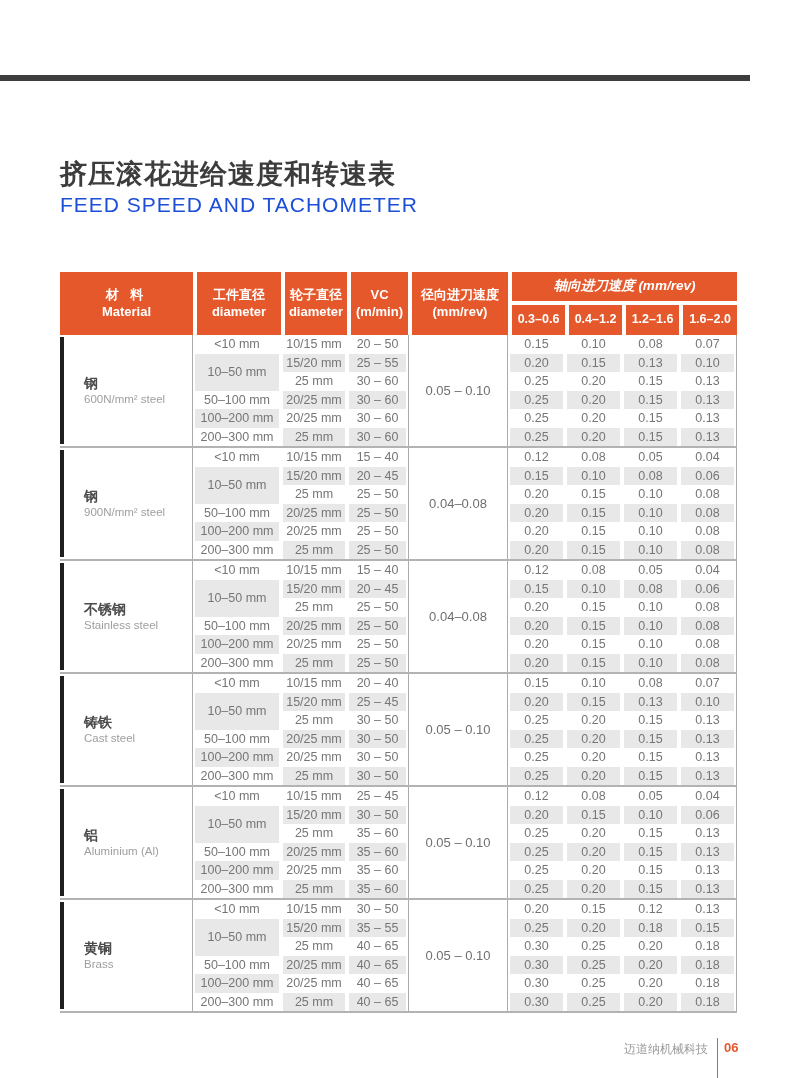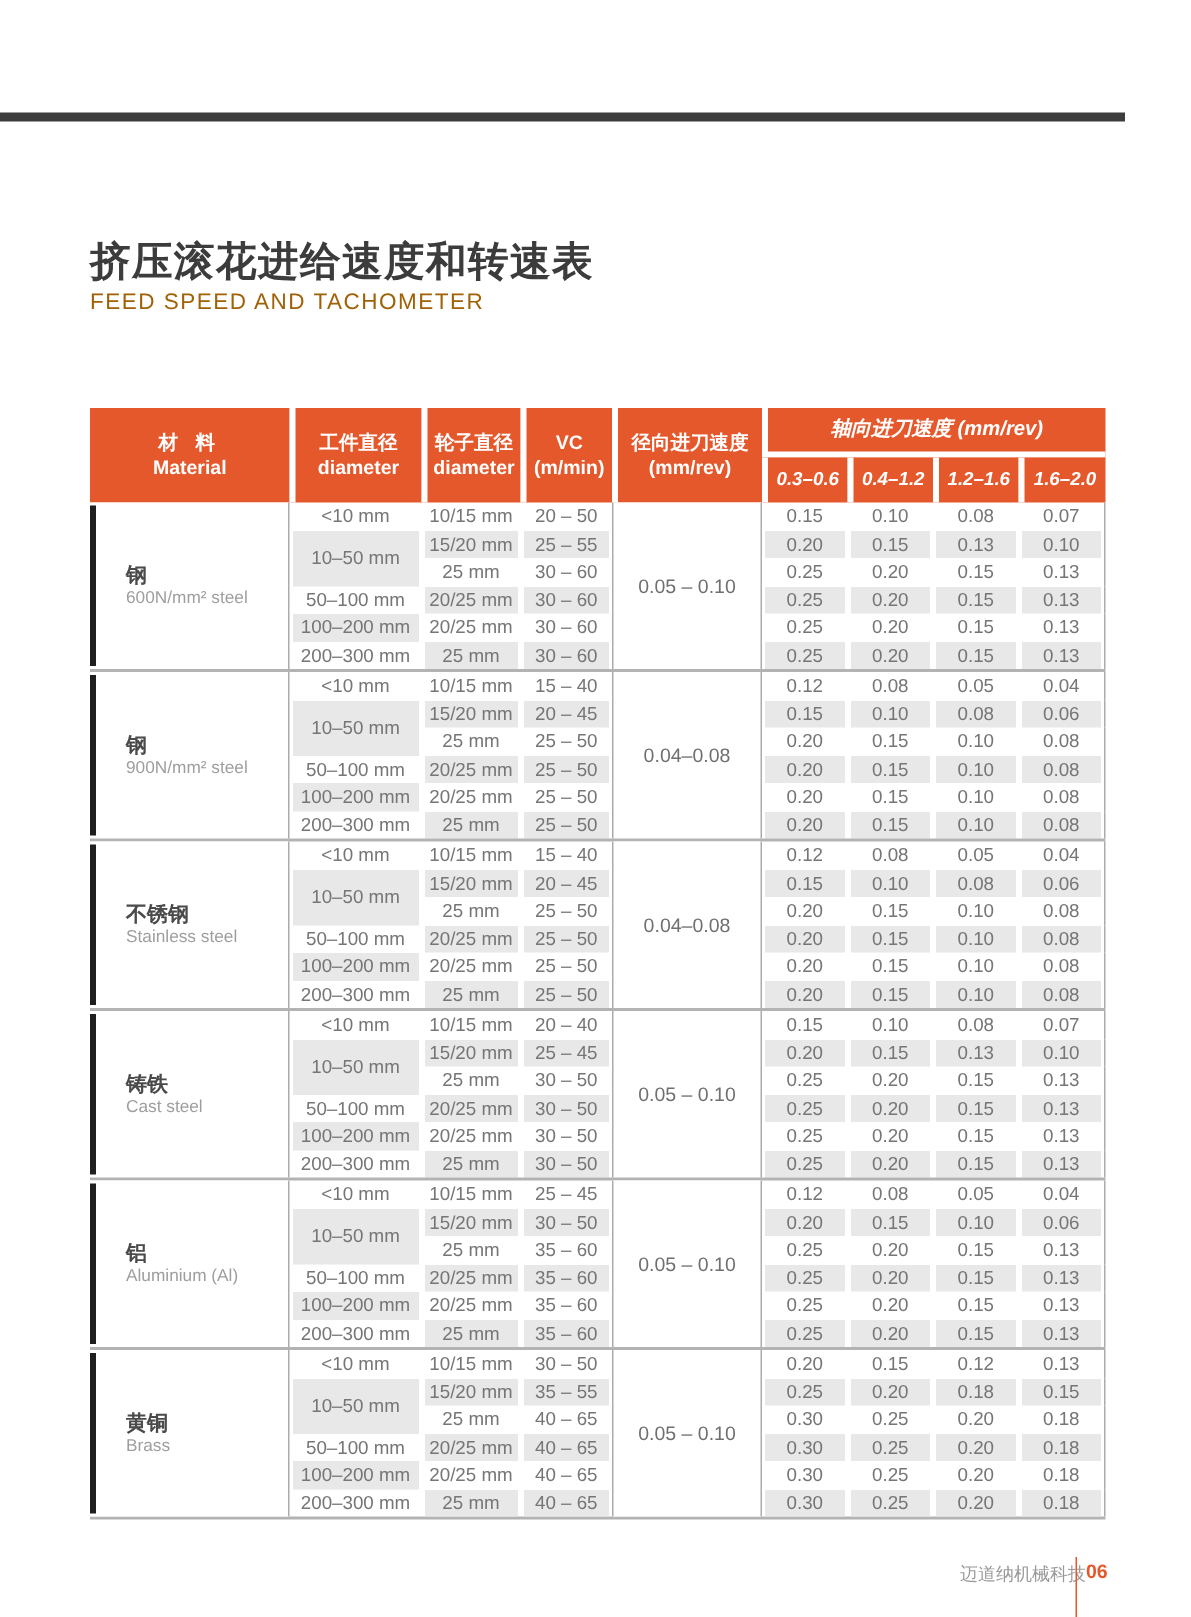--- a/index.html
+++ b/index.html
@@ -1,52 +1,52 @@
 <!DOCTYPE html>
 <html><head>
 <meta charset="utf-8">
 <style>
   html,body{margin:0;padding:0;background:#ffffff;}
   .sheet{position:relative;width:794px;height:1078px;background:#ffffff;overflow:hidden;
          font-family:"Liberation Sans","DejaVu Sans",sans-serif;margin-top:20px;}
   .topbar{position:absolute;left:0;top:55px;width:750px;height:6px;background:#3d3d3d;}
   .title-zh{position:absolute;left:60px;top:136px;font-size:27px;font-weight:bold;color:#3c3c3c;letter-spacing:1px;}
-  .title-en{position:absolute;left:60px;top:173px;font-size:15px;color:#a16207;letter-spacing:1px;}
+  .title-en{position:absolute;left:60px;top:173px;font-size:21px;color:#1d4ed8;letter-spacing:1px;}
 
   .tablewrap{position:absolute;left:60px;top:252px;width:677px;border-bottom:2px solid #b3b3b3;}
 
   
   table{border-collapse:separate;border-spacing:0;table-layout:fixed;width:677px;}
   .ht th{background:#e5582b;color:#ffffff;font-weight:bold;padding:0;text-align:center;
          vertical-align:middle;border-left:4px solid #ffffff;font-size:13px;line-height:1.25;}
   .ht tr.h1 th:first-child{border-left:none;}
   .ht tr.h1{height:33px;}
   .ht tr.h2{height:30px;}
   .ht th.axg{border-bottom:4px solid #ffffff;font-size:13.5px;font-style:italic;}
-  .ht th.sub{font-size:12.5px;font-style:italic;}
+  .ht th.sub{font-size:12.5px;}
   .ht .hen{font-weight:bold;}
 
   
   .group{position:relative;}
   .group + .group{border-top:2px solid #b3b3b3;}
   .gbar{position:absolute;left:0;top:2px;width:4px;height:calc(100% - 4px);background:#1f1f1f;}
   .gt tr{height:18.5px;}
   .gt td{text-align:center;vertical-align:middle;font-size:12.5px;color:#767676;
          padding:0 2px;background-clip:content-box;line-height:1;}
   td.mat{text-align:left;padding:0 0 0 24px;border-right:1px solid #ababab;background:#ffffff;}
   .mzh{font-size:14px;font-weight:bold;color:#4a4a4a;margin-bottom:4px;}
   .men{font-size:11.5px;color:#9e9e9e;}
   td.rad{border-left:1px solid #ababab;border-right:1px solid #ababab;background:#ffffff;
          font-size:13px;color:#6f6f6f;padding:0;}
   td.axl{border-right:1px solid #ababab;}
   tr.g td.wh, tr.g td.vc, tr.g td.ax{background-color:#e8e8e8;}
   td.wp.wpg{background-color:#e8e8e8;}
 
   
-  .footer-company{position:absolute;top:1021px;left:16px;width:708px;text-align:right;
+  .footer-company{position:absolute;top:1021px;left:0;width:708px;text-align:right;
                   font-size:12px;color:#9a9a9a;}
   .pageline{position:absolute;left:717px;top:1018px;width:1px;height:60px;background:#e5582b;}
   .pagenum{position:absolute;left:724px;top:1020px;font-size:13px;font-weight:bold;color:#e5582b;}
 </style>
 </head>
 <body>
 
 <div class="sheet">
   <div class="topbar"></div>
   <div class="title-zh">挤压滚花进给速度和转速表</div>

